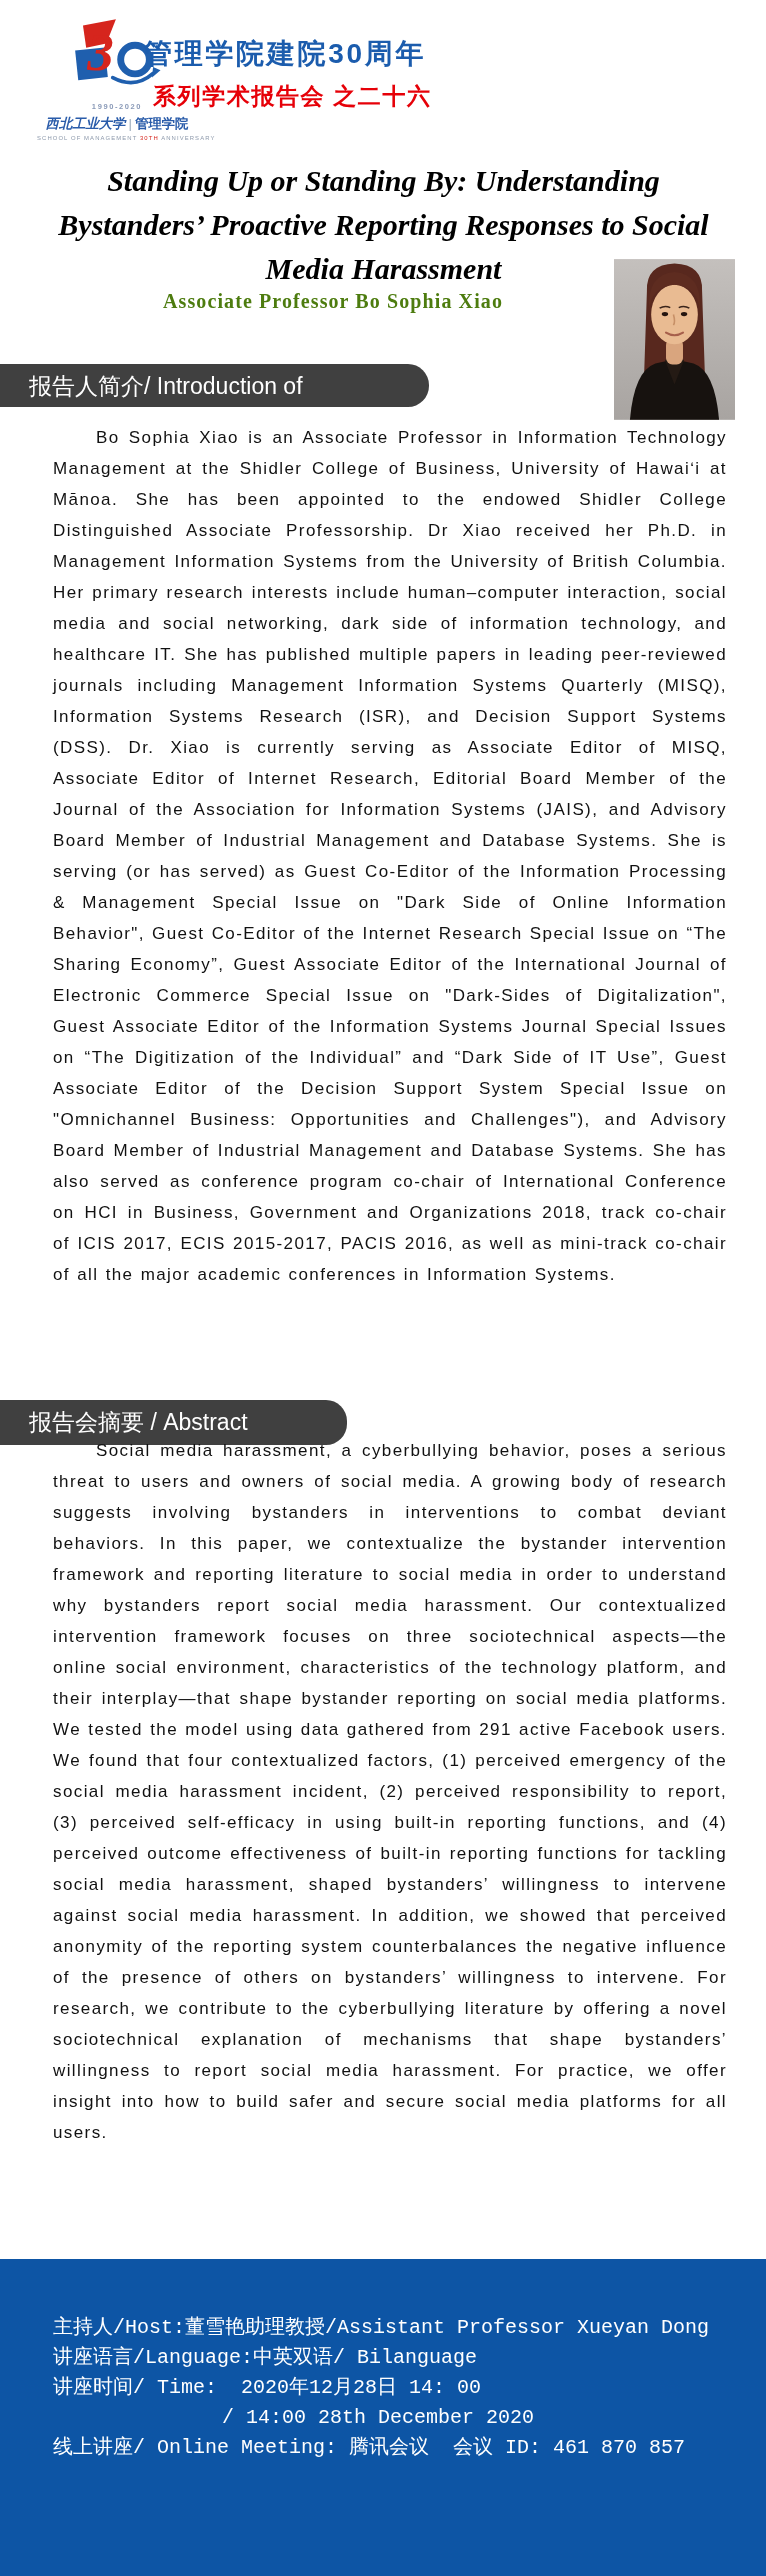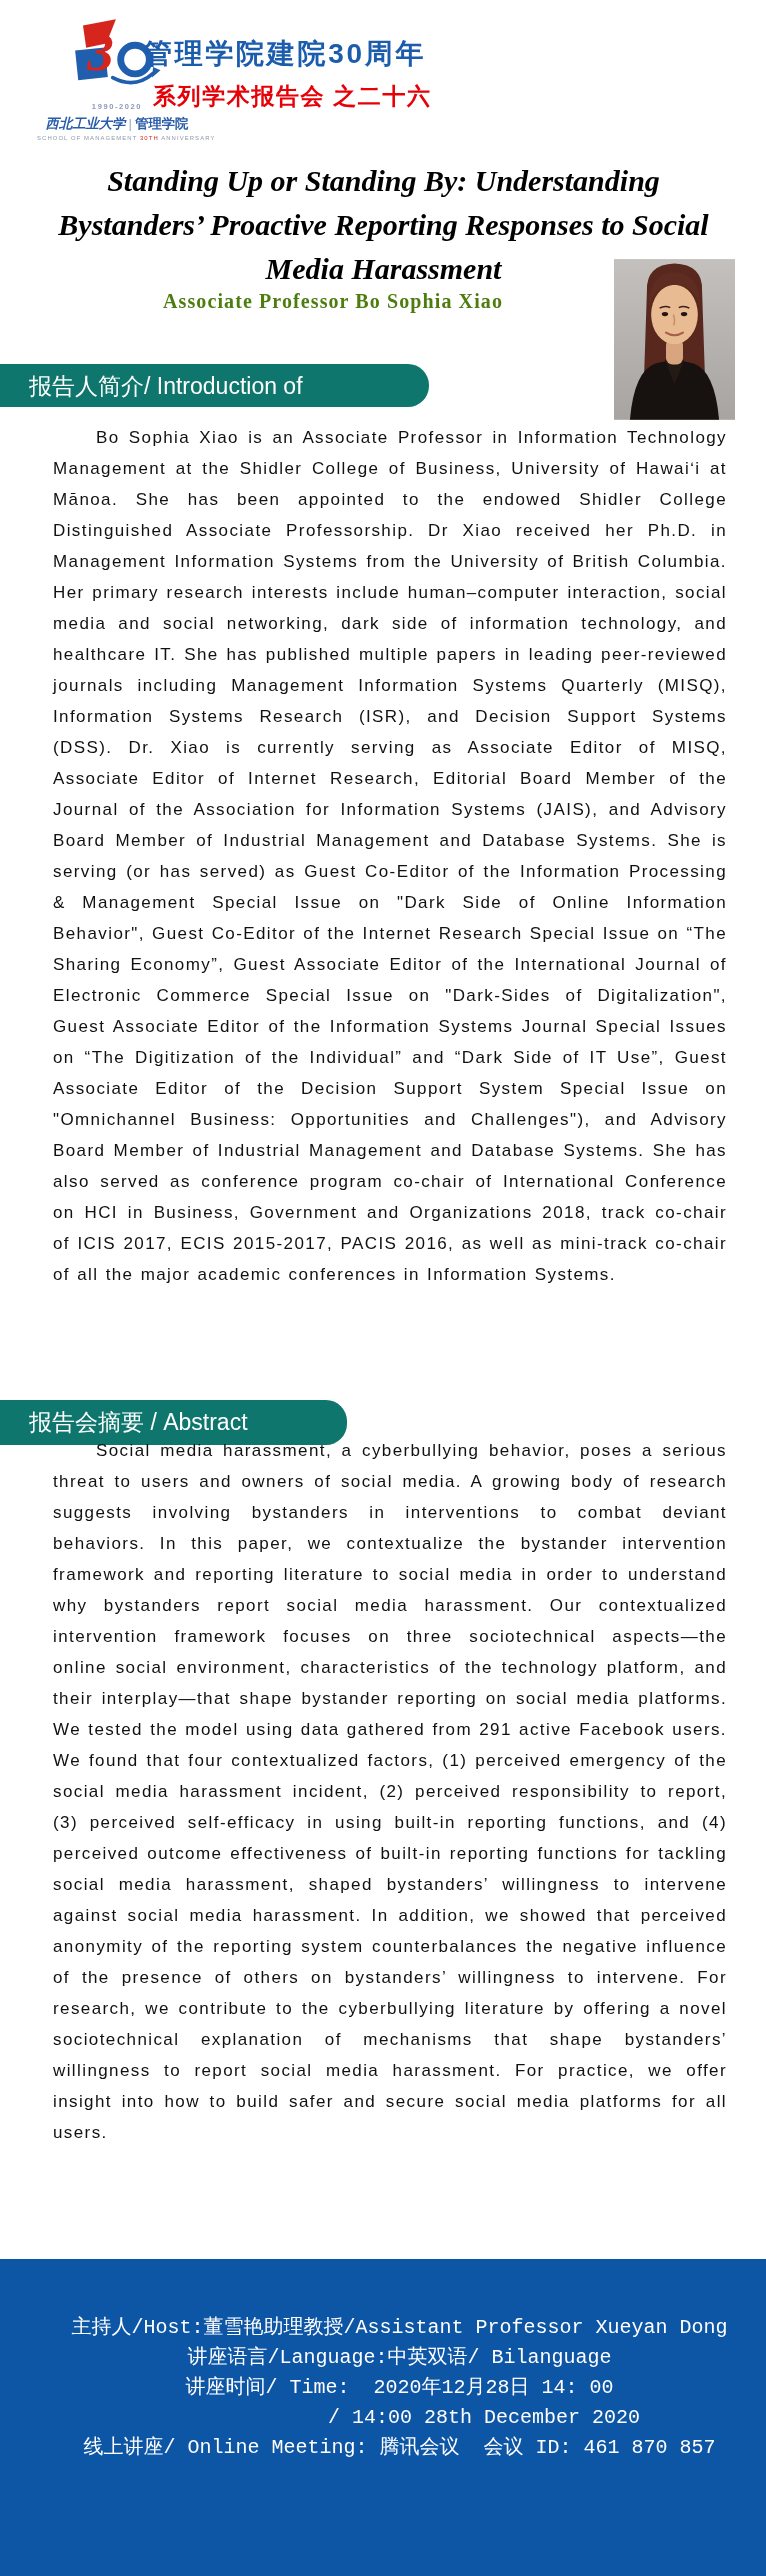--- a/index.html
+++ b/index.html
@@ -41,42 +41,42 @@
     text-align:center; font-family:"Liberation Serif", serif; font-weight:bold;
     font-size:20px; color:#4d7c0f; letter-spacing:1.1px;margin-left:24px;
   }
 
   
   .photo { position:absolute; left:614px; top:259px; width:121px; height:161px; overflow:hidden; }
   .photo svg { display:block; }
 
   
   .banner {
-    position:absolute; left:0; background:#0f766e; color:#fff; overflow:hidden;
+    position:absolute; left:0; background:#404040; color:#fff; overflow:hidden;
     border-radius:0 21px 21px 0;
   }
   .banner-intro { top:364px; width:429px; height:43px; }
   .banner-abstract { top:1400px; width:347px; height:45px; }
   .banner-label { padding-left:29px; line-height:44px; font-size:23px; font-weight:500; white-space:nowrap; }
 
   
   .para {
     position:absolute; left:53px; width:674px;
     font-size:17px; line-height:31px; letter-spacing:1.4px; word-spacing:1.1px;
     color:#111; text-align:justify; text-indent:43px;
   }
   .para-intro { top:422px; }
   .para-abstract { top:1435px; }
 
   
   .footer {
     position:absolute; left:0; top:2259px; width:767px; height:317px;
     background:#0d55a5; color:#ffffff;
   }
-  .footer-lines { padding:54px 21px 0 53px; font-family:"Liberation Mono", monospace; font-size:20px; line-height:30px;text-align:center; }
+  .footer-lines { padding:54px 21px 0 53px; font-family:"Liberation Mono", monospace; font-size:20px; line-height:30px; }
   .footer-line { white-space:pre; }
   .footer-line.indent { padding-left:169px; }
 </style>
 </head>
 <body>
 
 <div class="page">
 
   <div class="logo">
     <div class="logo-mark">

